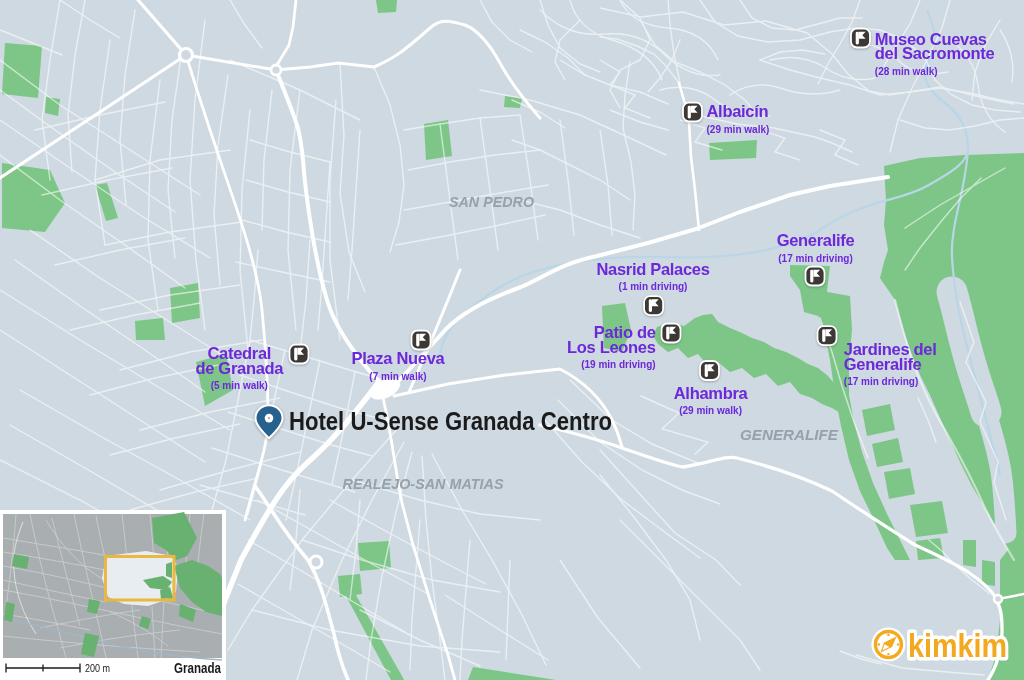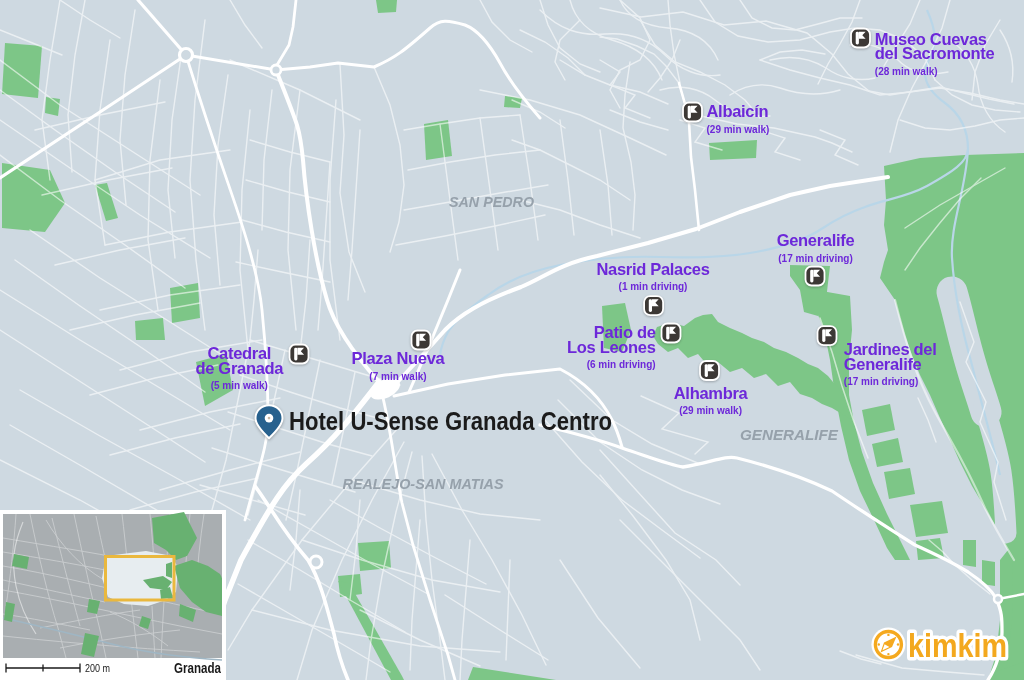--- a/index.html
+++ b/index.html
@@ -344,21 +344,21 @@
   <use href="#flagmk" x="815" y="276"></use>
   <use href="#flagmk" x="827" y="335.6"></use>
   <use href="#flagmk" x="709.5" y="370.5"></use>
   <use href="#flagmk" x="421" y="340"></use>
   <use href="#flagmk" x="299" y="354"></use>
 </svg>
 
 <div class="poi" style="left:874.8px;top:31.5px;">Museo Cuevas<br>del Sacromonte<span class="sub">(28 min walk)</span></div>
 <div class="poi" style="left:706.5px;top:104.3px;">Albaicín<span class="sub">(29 min walk)</span></div>
 <div class="poi ctr" style="left:653px;top:261.6px;">Nasrid Palaces<span class="sub">(1 min driving)</span></div>
-<div class="poi rgt" style="right:368.4px;top:325.1px;">Patio de<br>Los Leones<span class="sub">(6 min driving)</span></div>
+<div class="poi rgt" style="right:368.4px;top:325.1px;">Patio de<br>Los Leones<span class="sub">(19 min driving)</span></div>
 <div class="poi ctr" style="left:815.5px;top:233.3px;">Generalife<span class="sub">(17 min driving)</span></div>
 <div class="poi" style="left:843.8px;top:342px;">Jardines del<br>Generalife<span class="sub">(17 min driving)</span></div>
 <div class="poi ctr" style="left:710.6px;top:385.8px;">Alhambra<span class="sub">(29 min walk)</span></div>
 <div class="poi ctr" style="left:398px;top:351.2px;">Plaza Nueva<span class="sub">(7 min walk)</span></div>
 <div class="poi rgt" style="right:740.8px;top:346.3px;text-align:center;">Catedral<br>de Granada<span class="sub">(5 min walk)</span></div>
 <svg style="position:absolute;left:0;top:0;" width="1024" height="680">
   <text x="289" y="429.5" font-family="Liberation Sans" font-weight="bold" font-size="26.5" fill="#1b1b1b" textLength="323" lengthAdjust="spacingAndGlyphs">Hotel U-Sense Granada Centro</text>
 </svg>
 </div>
 

